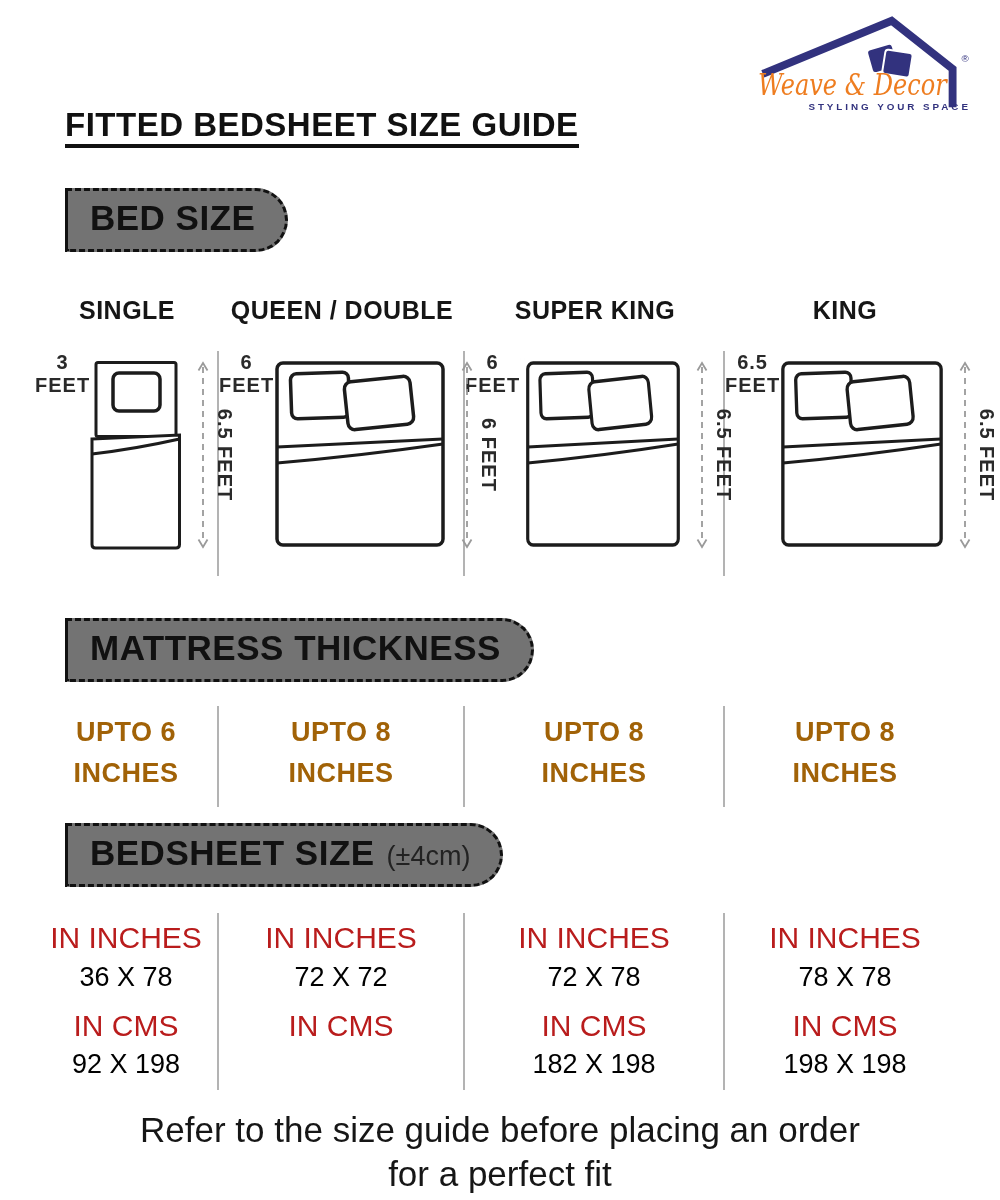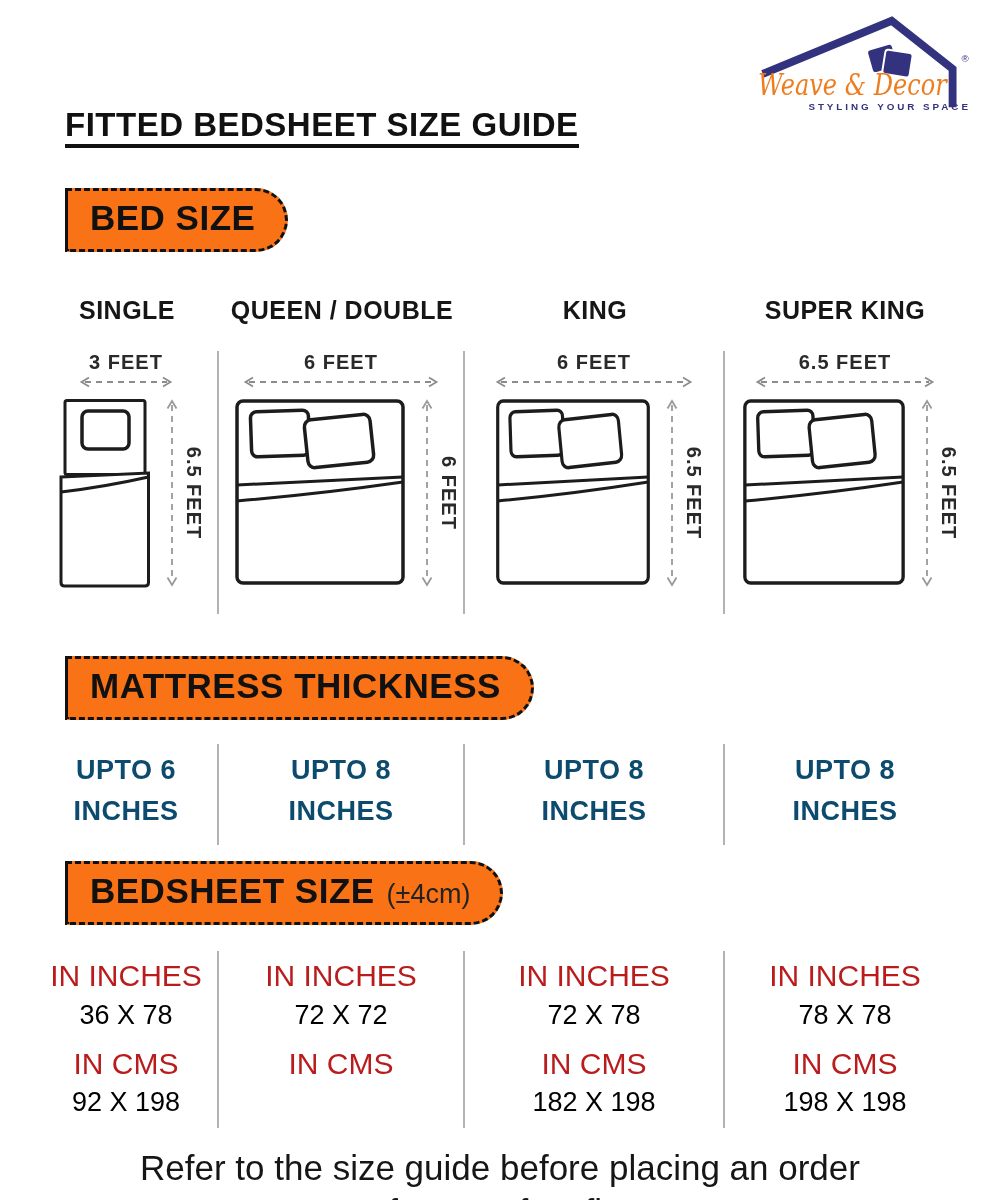--- a/index.html
+++ b/index.html
@@ -9,48 +9,48 @@
   
   .logo{position:absolute;top:10px;right:12px;width:236px;height:112px;}
 
   
   .title-row{margin:106px 0 0 65px;}
   .page-title{display:inline-block;font-size:33px;font-weight:bold;letter-spacing:.5px;
               color:#111;border-bottom:4px solid #111;margin:0;}
 
   
   .pill{display:inline-block;margin-left:65px;border:3px dashed #111;border-left:3px solid #111;
-        border-radius:0 34px 34px 0;padding:7px 30px 11px 22px;background:#f97316;}
+        border-radius:0 34px 34px 0;padding:7px 30px 11px 22px;background:#737373;}
   .pill-label{font-size:35px;font-weight:bold;letter-spacing:.5px;color:#111;}
   .pill-tol{font-size:27px;font-weight:normal;color:#222;margin-left:12px;}
   .pill-bed{margin-top:40px;}
   .pill-mattress{margin-top:42px;}
   .pill-sheet{margin-top:16px;}
 
   
   .grid{display:grid;grid-template-columns:184px 246px 260px 240px;width:930px;margin-left:35px;}
   .cell{text-align:center;}
   .cell.div{border-right:2px solid #b3b3b3;}
 
   .headers{margin-top:44px;}
   .bed-name{font-size:25px;font-weight:bold;letter-spacing:.5px;color:#161616;}
 
   .beds{margin-top:26px;}
-  .beds .cell{display:flex;flex-direction:column;align-items:center;padding-bottom:26px;}
+  .beds .cell{display:flex;flex-direction:row;padding-bottom:26px;}
   .dim-label{font-size:20px;font-weight:bold;letter-spacing:1px;color:#2a2a2a;margin-bottom:0px;}
   .harrow{display:block;margin-top:1px;}
   .bedrow{display:flex;align-items:flex-start;margin-top:9px;}
   .varrow-wrap{position:relative;width:30px;height:190px;margin-left:12px;}
   .varrow{position:absolute;left:2px;top:0;}
   .vlabel{position:absolute;top:50%;left:100%;transform:translate(-50%,-50%) rotate(90deg);
           font-size:20px;font-weight:bold;letter-spacing:1px;color:#2a2a2a;white-space:nowrap;}
 
   .mattress-grid{margin-top:24px;}
   .mattress-grid .cell{font-size:27px;font-weight:bold;letter-spacing:.5px;line-height:1.5;
-                       padding:6px 0 14px;color:#0c4a6e;}
+                       padding:6px 0 14px;color:#a16207;}
 
   .sheet-grid{margin-top:26px;}
   .sheet-grid .cell{padding:2px 0 10px;}
   .tlabel{font-size:30px;color:#b91c1c;margin-top:6px;line-height:1.15;}
   .tval{font-size:27px;color:#000000;margin-top:6px;line-height:1.15;}
   .tlabel.second{margin-top:16px;}
 
   .footer{margin-top:18px;text-align:center;font-size:35px;line-height:1.26;color:#161616;}
 
   svg{display:block;}
@@ -77,22 +77,22 @@
 
 <div>
   <div class="pill pill-bed">
     <span class="pill-label">BED SIZE</span>
   </div>
 </div>
 
 <div class="grid headers">
   <div class="cell bed-name">SINGLE</div>
   <div class="cell bed-name">QUEEN / DOUBLE</div>
+  <div class="cell bed-name">SUPER KING</div>
   <div class="cell bed-name">KING</div>
-  <div class="cell bed-name">SUPER KING</div>
 </div>
 
 <div class="grid beds">
 
   <div class="cell div">
     <div class="dim-label">3 FEET</div>
     <svg class="harrow" width="96" height="14" viewBox="0 0 96 14">
       <line x1="7" y1="7" x2="89" y2="7" stroke="#8c8c8c" stroke-width="1.8" stroke-dasharray="6 5"></line>
       <path d="M11 2.5 L3.5 7 L11 11.5" fill="none" stroke="#8c8c8c" stroke-width="1.8"></path>
       <path d="M85 2.5 L92.5 7 L85 11.5" fill="none" stroke="#8c8c8c" stroke-width="1.8"></path>

